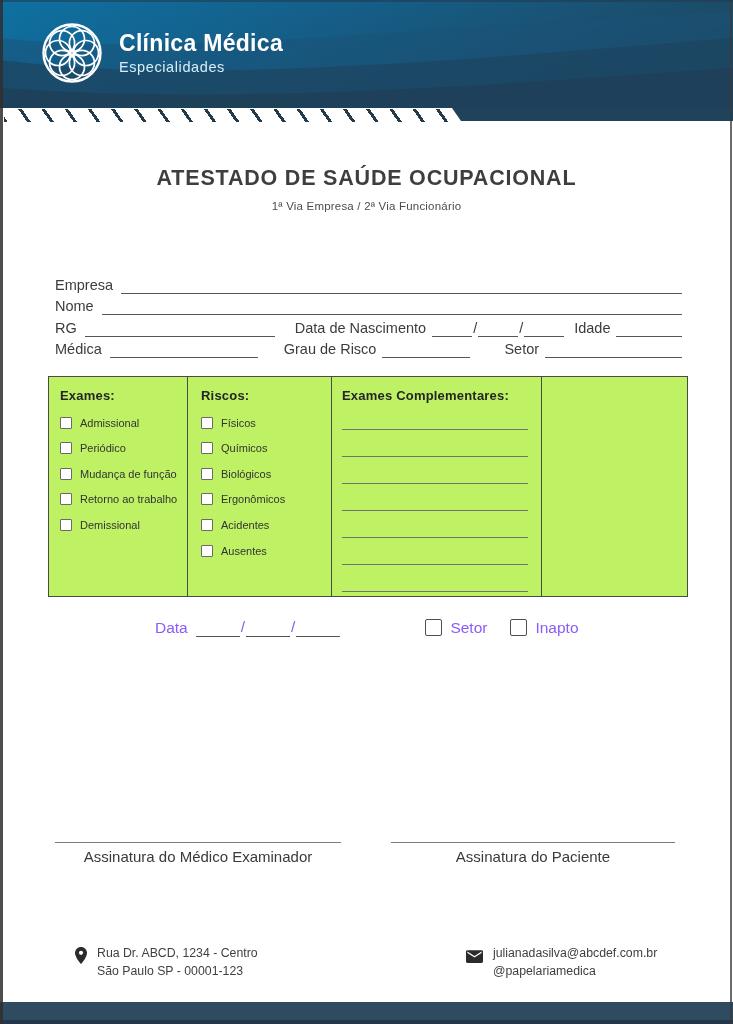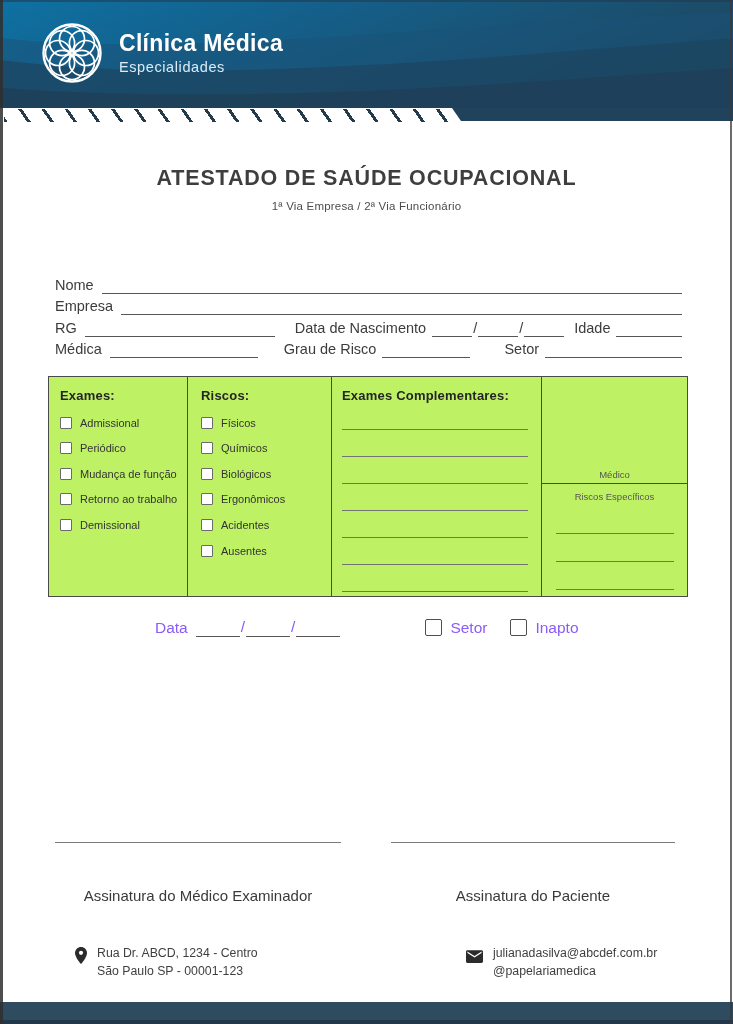--- a/index.html
+++ b/index.html
@@ -67,21 +67,21 @@
   .du{width:44px;border-bottom:1.5px solid #555;height:16px;}
   .bigchk{width:17px;height:17px;border:1.6px solid #4f4f4f;border-radius:2px;background:#fff;
     box-sizing:border-box;margin-bottom:1px;flex:none;}
   .apto-box{margin-left:85px;} .inapto-box{margin-left:23px;}
   .res-lbl{margin-left:8px;}
 
   
   .sig{position:absolute;top:842px;}
   .sig1{left:55px;width:286px;} .sig2{left:391px;width:284px;}
   .sig-line{border-top:1.6px solid #7a7a7a;height:0;}
-  .sig-label{text-align:center;padding-top:5px;font-size:15px;color:#3a3a3a;margin-top:39px;}
+  .sig-label{text-align:center;padding-top:5px;font-size:15px;color:#3a3a3a;}
 
   
   .fgroup{position:absolute;top:944px;display:flex;}
   .fg1{left:75px;gap:10px;} .fg2{left:281px;gap:8px;} .fg3{left:466px;gap:10px;}
   .ficon{flex:none;color:#2b2b2b;}
   .ftxt{font-size:12.3px;color:#3f3f3f;line-height:1.48;}
   .fbold{font-weight:bold;font-size:10.8px;}
   .fnum{font-size:12.6px;}
 
   
@@ -128,25 +128,25 @@
     </div>
   </header>
   <div class="tear-strip"></div>
   <div class="tear-tail"></div>
 
   <div class="title">ATESTADO DE SAÚDE OCUPACIONAL</div>
   <div class="subtitle">1ª Via Empresa / 2ª Via Funcionário</div>
 
   <section class="fields">
     <div class="frow">
+      <span class="lbl">Empresa</span>
+      <span class="uline uflex ml8"></span>
+    </div>
+    <div class="frow">
       <span class="lbl">Nome</span>
-      <span class="uline uflex ml8"></span>
-    </div>
-    <div class="frow">
-      <span class="lbl">Empresa</span>
       <span class="uline uflex ml8"></span>
     </div>
     <div class="frow">
       <span class="lbl">RG</span>
       <span class="uline w190 ml8"></span>
       <span class="lbl ml20 mr6">Data de Nascimento</span>
       <span class="uline w40"></span>
       <span class="lbl slash">/</span>
       <span class="uline w40"></span>
       <span class="lbl slash">/</span>
@@ -222,31 +222,20 @@
       <div class="box-h">Exames Complementares:</div>
       <div class="cline"></div>
       <div class="cline"></div>
       <div class="cline"></div>
       <div class="cline"></div>
       <div class="cline"></div>
       <div class="cline"></div>
       <div class="cline"></div>
     </div>
 
-    <div class="col col4">
-      <div class="medico-cell">
-        <span>Médico</span>
-      </div>
-      <div class="re-cell">
-        <div class="re-label">Riscos Específicos</div>
-        <div class="re-line first"></div>
-        <div class="re-line"></div>
-        <div class="re-line"></div>
-      </div>
-    </div>
   </section>
 
   <section class="result-row">
     <span>Data</span>
     <span class="du ml8"></span>
     <span class="slash">/</span>
     <span class="du"></span>
     <span class="slash">/</span>
     <span class="du"></span>
     <span class="bigchk apto-box"></span>

